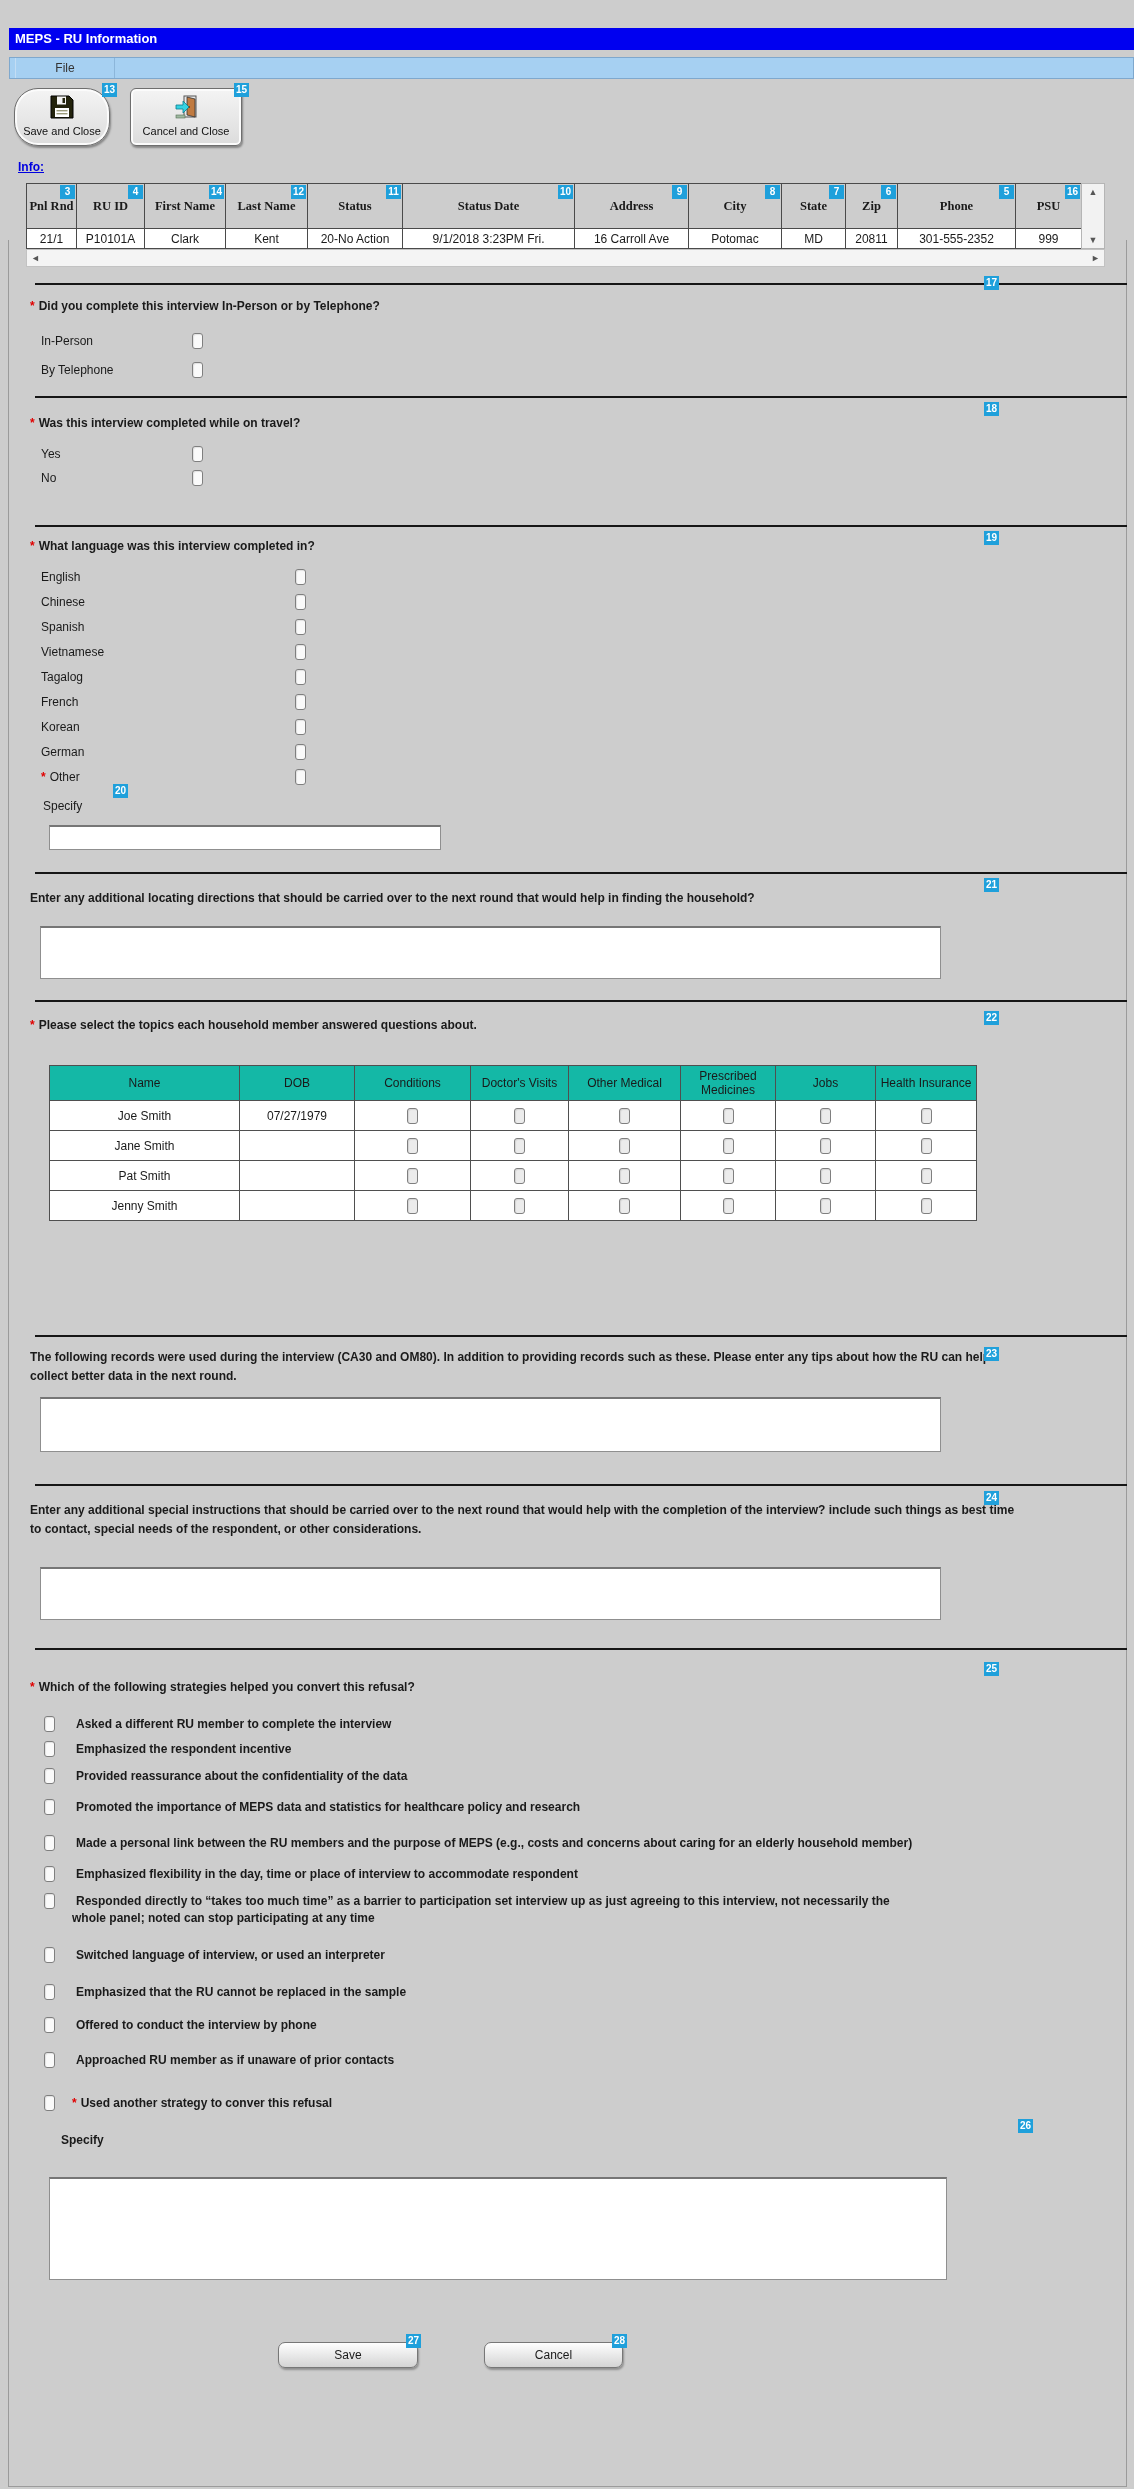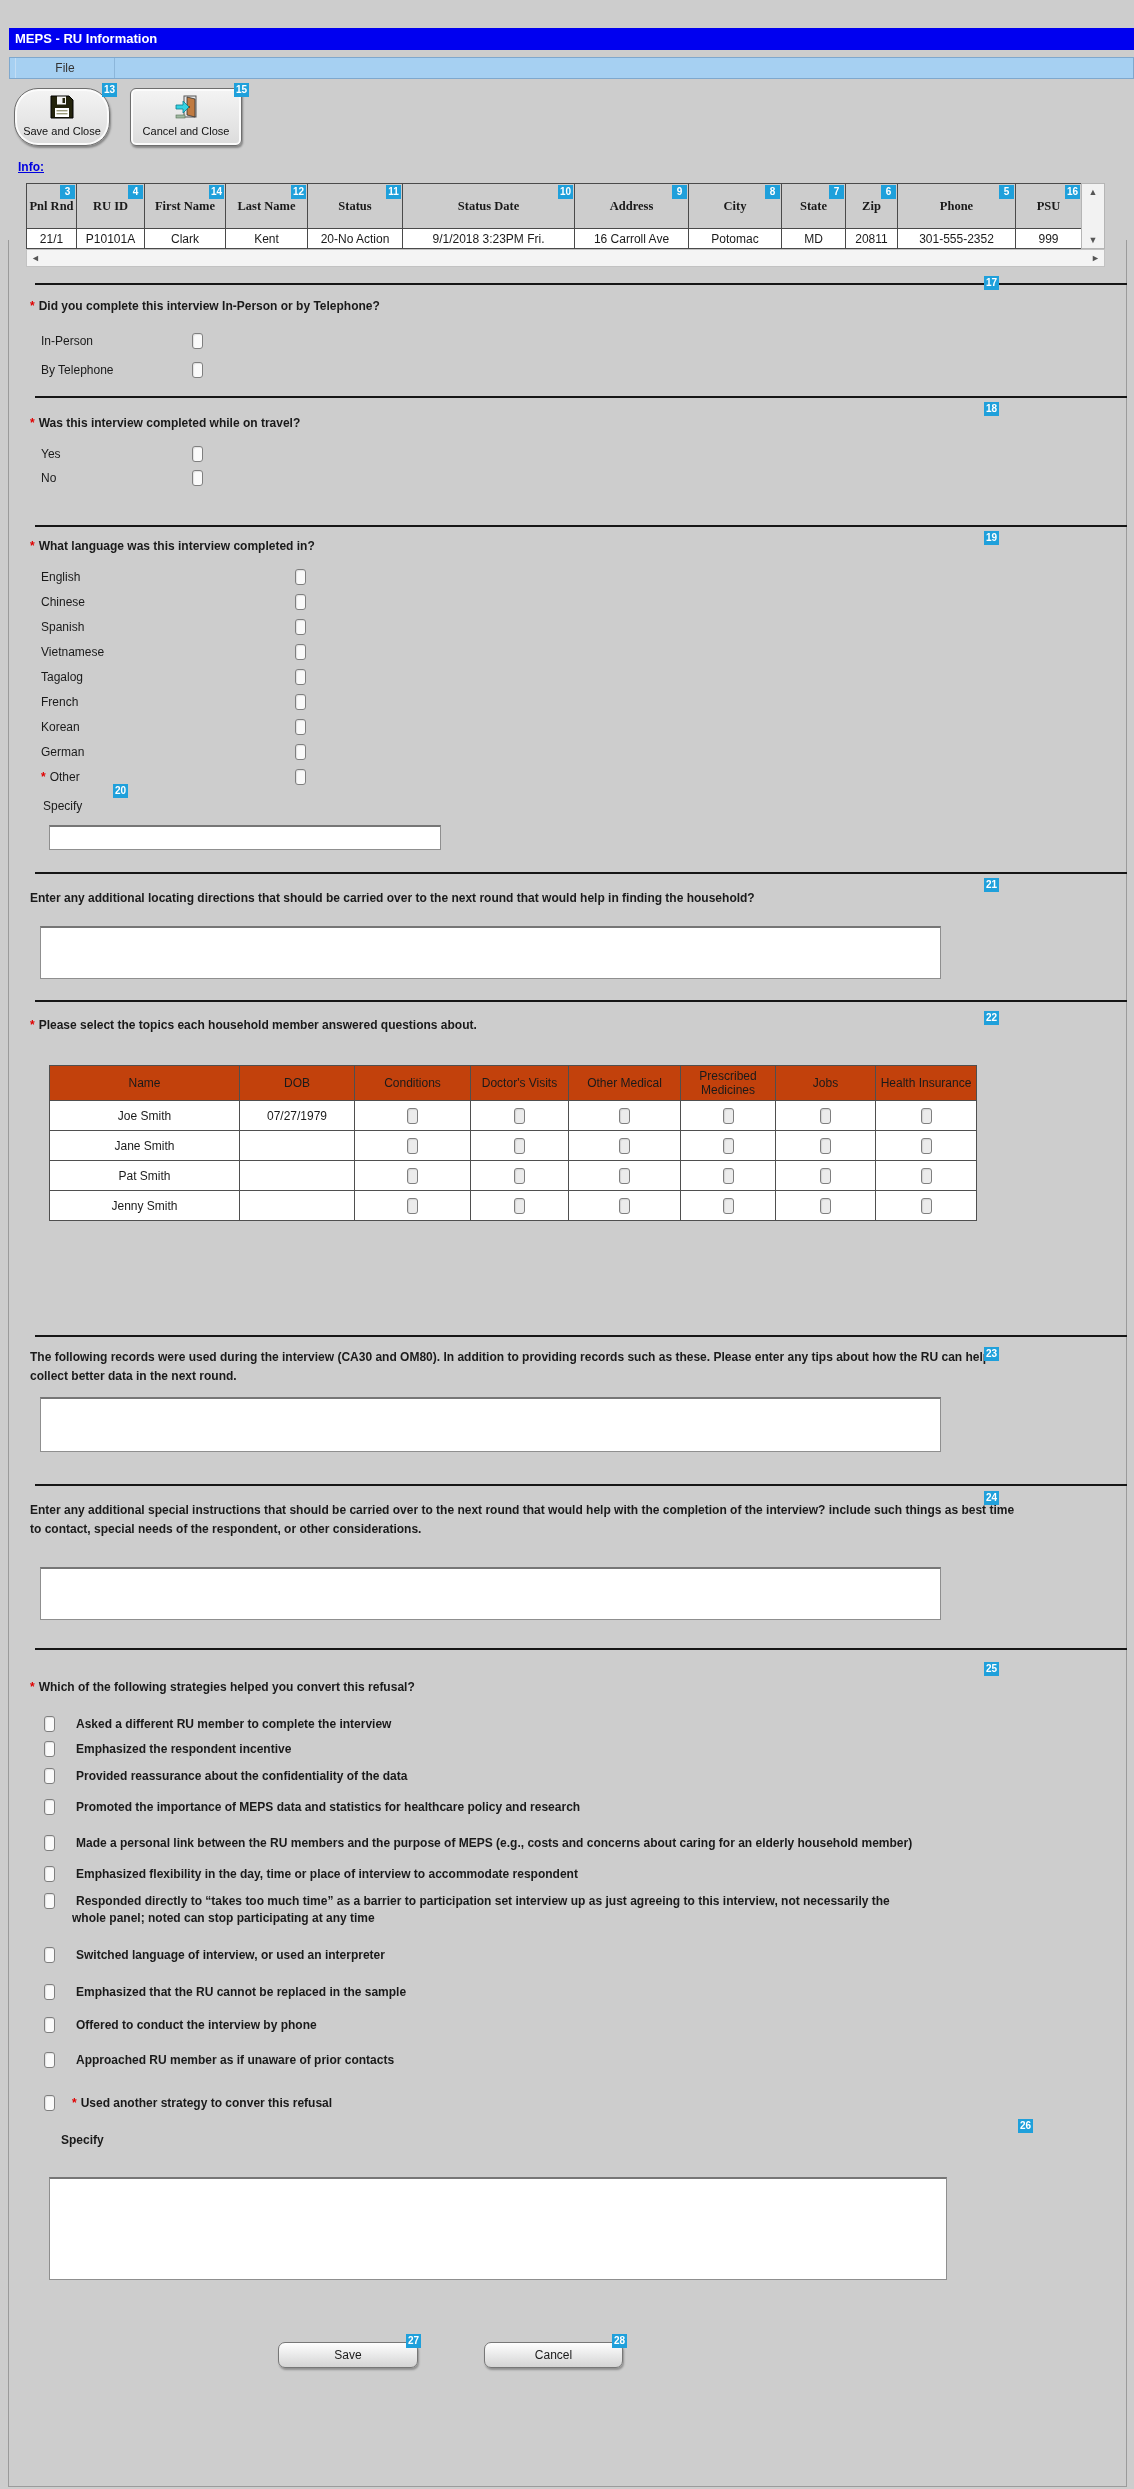--- a/index.html
+++ b/index.html
@@ -69,21 +69,21 @@
   .travel-row { margin-top:8px; } .travel-row + .travel-row { }
   .lang-row { margin-bottom:9px; height:16px; }
 
   textarea.box, input.box { background:#fff; border:1px solid #8f8f8f; border-top:2px solid #767676;
         font:12px "Liberation Sans", sans-serif; resize:none; position:absolute; padding:2px 4px; }
 
   .specify-label { font-size:12px; margin-left:34px; }
 
   
   .ttable { border-collapse:collapse; table-layout:fixed; position:absolute; left:40px; top:65px; }
-  .ttable th { border:1px solid #4f4f4f; background:#c2410c; font-size:12px; font-weight:normal; height:35px;
+  .ttable th { border:1px solid #4f4f4f; background:#14b8a6; font-size:12px; font-weight:normal; height:35px;
                vertical-align:middle; text-align:center; padding:0 3px; }
   .ttable td { border:1px solid #4f4f4f; background:#fff; font-size:12px; height:30px; text-align:center; vertical-align:middle; }
   .ttable .cb { background:#ececec; }
 
   
   .strat-list { margin-top:60px; }
   .strat-item { display:flex; align-items:flex-start; font-size:12px; }
   .strat-item .cb { margin-left:35px; flex:none; }
   .strat-item .slabel { margin-left:17px; width:850px; font-weight:bold; line-height:1.4; }
   .strat-item:nth-child(1){margin-bottom:9px} .strat-item:nth-child(2){margin-bottom:10px}

